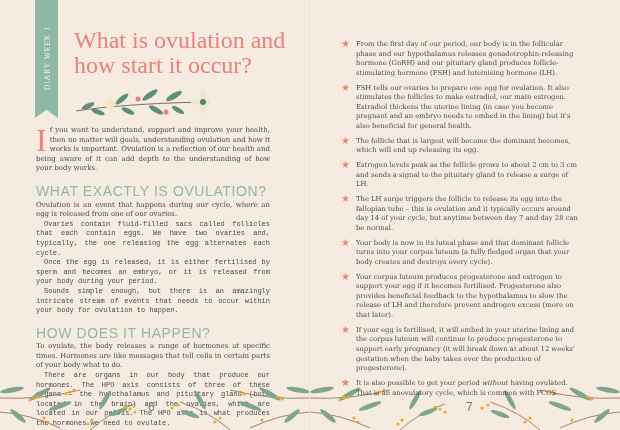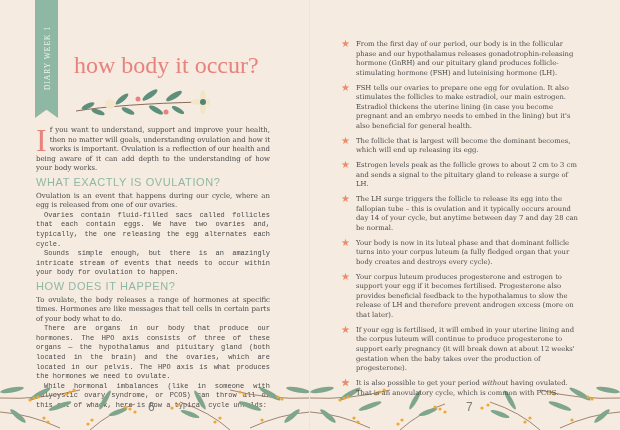--- a/index.html
+++ b/index.html
@@ -17,21 +17,21 @@
 
   .title { position:absolute; left:74px; top:28px; width:230px; color:#e8827c;
            font-family:"Liberation Serif", serif; font-size:24px; line-height:25px; font-weight:normal; }
 
   .sprig { position:absolute; left:70px; top:84px; width:140px; height:34px; }
 
   .body-text { position:absolute; left:36px; top:126px; width:234px; font-size:7px; line-height:9.6px; text-align:justify; }
   .body-text p { margin:0; }
   .body-text p.indent { text-indent:8px;font-family:Liberation Mono, monospace; }
   .dropcap { float:left; color:#e8827c; font-family:"Liberation Serif", serif; font-size:32px; line-height:26px; margin:1px 3px 0 0; }
-  .heading { color:#8fb8a4; font-family:"Liberation Sans", sans-serif; font-size:11px; letter-spacing:0.6px; margin:4px 0 4px 0; }
+  .heading { color:#8fb8a4; font-family:"Liberation Sans", sans-serif; font-size:14px; letter-spacing:0.6px; margin:13px 0 4px 0; }
 
   .page-num { position:absolute; top:400px; font-family:"Liberation Sans", sans-serif; font-size:12px; color:#7a7a7a; }
 
   
   .bullets { position:absolute; left:343px; top:40px; width:235px; list-style:none; }
   .bullet { position:relative; padding-left:13px; font-size:6.8px; line-height:9.6px; margin-bottom:5.2px; }
   .star { position:absolute; left:-2px; top:-1px; color:#ec8a6c; font-size:10px; line-height:10px; }
   .bullet em { font-style:italic; }
 
   .foliage { position:absolute; left:0; bottom:0; width:310px; height:58px; }
@@ -40,22 +40,22 @@
 <body>
 
 <div class="spread">
 
   <div class="page left">
     <div class="ribbon">
       <span class="ribbon-text">DIARY WEEK 1</span>
     </div>
 
     <h1 class="title">
-      <br>
-      <span>how body it occur?</span>
+      <span>What is ovulation and</span><br>
+      <span>how start it occur?</span>
     </h1>
 
     <svg class="sprig" viewBox="0 0 140 34">
       <path d="M6 27 Q50 20 132 18" stroke="#8a6a55" stroke-width="1" fill="none"></path>
       <g fill="#5e8f7a">
         <ellipse cx="18" cy="22" rx="7" ry="2.5" transform="rotate(-25 18 22)"></ellipse>
         <ellipse cx="28" cy="28" rx="7" ry="2.5" transform="rotate(20 28 28)"></ellipse>
         <ellipse cx="52" cy="15" rx="8" ry="2.6" transform="rotate(-40 52 15)"></ellipse>
         <ellipse cx="58" cy="27" rx="7" ry="2.4" transform="rotate(25 58 27)"></ellipse>
         <ellipse cx="80" cy="11" rx="9" ry="2.8" transform="rotate(-35 80 11)"></ellipse>
@@ -76,20 +76,21 @@
     </svg>
 
     <div class="body-text">
       <p>
         <span class="dropcap">I</span><span>f you want to understand, support and improve your health, then no matter will goals, understanding ovulation and how it works is important. Ovulation is a reflection of our health and being aware of it can add depth to the understanding of how your body works.</span>
       </p>
 
       <div class="heading">WHAT EXACTLY IS OVULATION?</div>
       <p>Ovulation is an event that happens during our cycle, where an egg is released from one of our ovaries.</p>
       <p class="indent">Ovaries contain fluid-filled sacs called follicles that each contain eggs. We have two ovaries and, typically, the one releasing the egg alternates each cycle.</p>
+      <p class="indent">Once the egg is released, it is either fertilised by sperm and becomes an embryo, or it is released from your body during your period.</p>
       <p class="indent">Sounds simple enough, but there is an amazingly intricate stream of events that needs to occur within your body for ovulation to happen.</p>
 
       <div class="heading">HOW DOES IT HAPPEN?</div>
       <p>To ovulate, the body releases a range of hormones at specific times. Hormones are like messages that tell cells in certain parts of your body what to do.</p>
       <p class="indent">There are organs in our body that produce our hormones. The HPO axis consists of three of these organs — the hypothalamus and pituitary gland (both located in the brain) and the ovaries, which are located in our pelvis. The HPO axis is what produces the hormones we need to ovulate.</p>
       <p class="indent">While hormonal imbalances (like in someone with polycystic ovary syndrome, or PCOS) can throw all of this out of whack, here is how a typical cycle unfolds:</p>
     </div>
 
     <svg class="foliage" viewBox="0 0 310 58">
       <g stroke="#8a6a55" stroke-width="0.8" fill="none">

